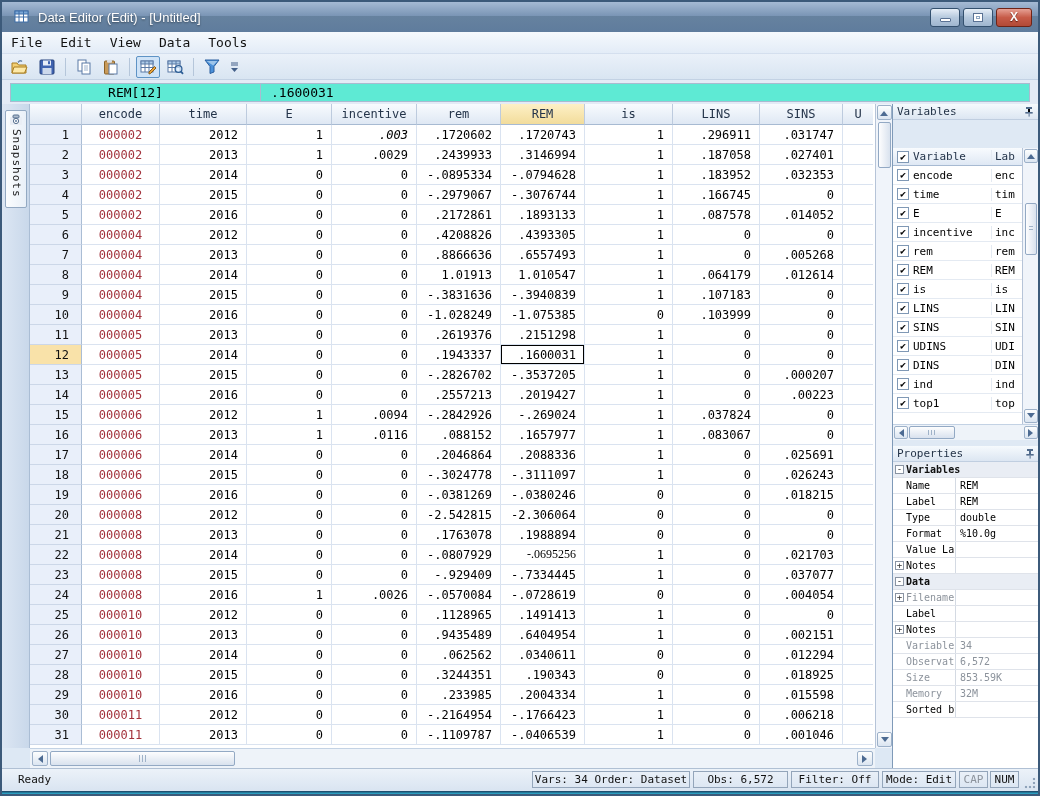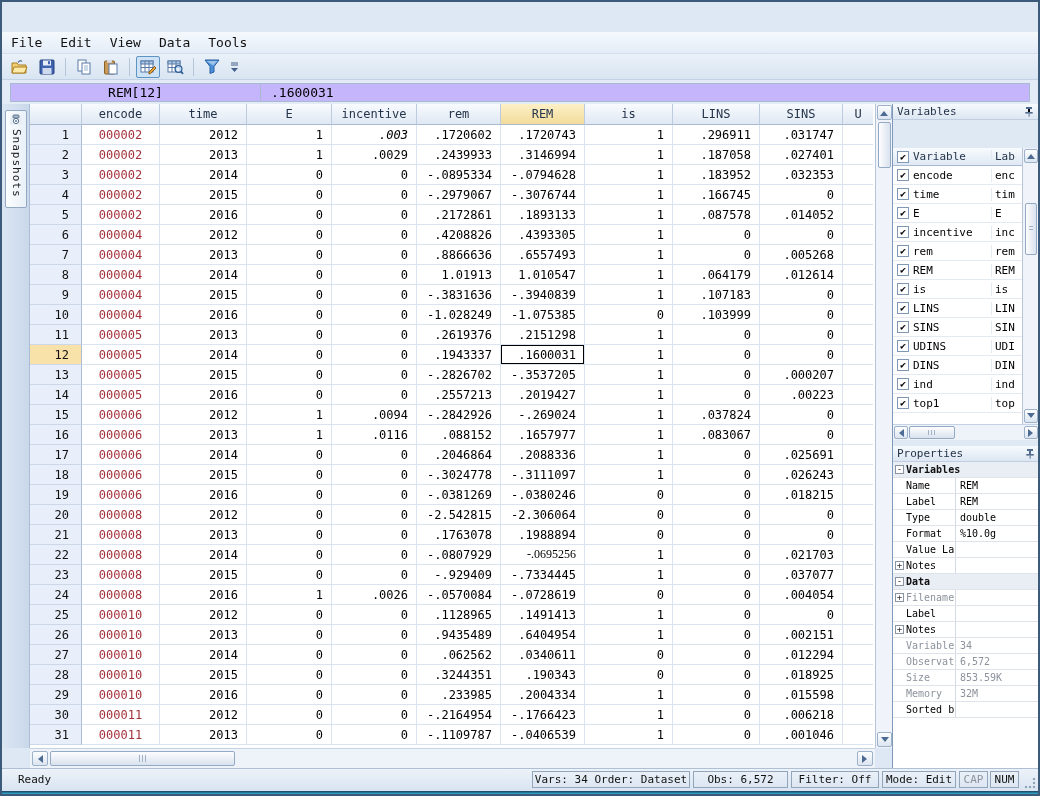--- a/index.html
+++ b/index.html
@@ -29,21 +29,21 @@
   .toolbar{position:absolute;left:0;top:52px;width:1036px;height:26px;
     background:linear-gradient(#eaf1f9,#d9e5f2);border-bottom:1px solid #c3d2e4;
     display:flex;align-items:center;padding-left:6px;gap:3px;}
   .tbtn{width:24px;height:22px;display:flex;align-items:center;justify-content:center;border:1px solid transparent;border-radius:2px;}
   .tbtn.pressed{border:1px solid #5e93c5;background:#cfe3f7;}
   .tsep{width:1px;height:18px;background:#b5c6da;margin:0 3px;}
   .tmore{width:14px;height:22px;display:flex;flex-direction:column;align-items:center;justify-content:center;color:#3a5color;}
   
   .formulabar{position:absolute;left:0;top:78px;width:1036px;height:24px;background:#e3ebf6;
     display:flex;align-items:center;padding:0 8px;}
-  .fb-box{height:19px;background:#c4b5fd;border:1px solid #a9bad0;font-size:13px;display:flex;align-items:center;}
+  .fb-box{height:19px;background:#5eead4;border:1px solid #a9bad0;font-size:13px;display:flex;align-items:center;}
   .fb-ref{width:250px;justify-content:center;border-right:none;}
   .fb-val{flex:1;padding-left:10px;}
   
   .main{position:absolute;left:0;top:102px;width:1036px;height:644px;}
   .leftstrip{position:absolute;left:0;top:0;width:28px;height:644px;
     background:linear-gradient(90deg,#dce6f3,#c9d8ea);border-right:1px solid #aabdd4;}
   .snap-tab{position:absolute;left:3px;top:6px;width:22px;height:98px;background:linear-gradient(90deg,#fbfdfe,#e9f0f8);
     border:1px solid #93a9c2;border-radius:2px;display:flex;flex-direction:column;align-items:center;padding-top:3px;}
   .snap-text{writing-mode:vertical-rl;font-size:11px;color:#222;margin-top:3px;letter-spacing:1px;}
   
@@ -125,20 +125,39 @@
      radial-gradient(circle at 10px 6px,#8fa3ba 1.2px,transparent 1.6px),
      radial-gradient(circle at 2px 10px,#8fa3ba 1.2px,transparent 1.6px),
      radial-gradient(circle at 10px 2px,#8fa3ba 1.2px,transparent 1.6px);}
   .bottom-accent{position:absolute;left:0;top:789px;width:1036px;height:3px;background:linear-gradient(#1c3c5c,#2fb2d4);}
 </style>
 </head>
 <body>
 
 <div class="window">
 
+  <div class="titlebar">
+    <svg class="title-icon" viewBox="0 0 16 16">
+      <rect x="1" y="2" width="13" height="11" fill="#fff" stroke="#3f6fa8"></rect>
+      <rect x="1" y="2" width="13" height="3" fill="#7aa7d6" stroke="#3f6fa8"></rect>
+      <path d="M5 2v11 M9.5 2v11 M1 8h13" stroke="#3f6fa8" fill="none"></path>
+    </svg>
+    <span class="title-text">Data Editor (Edit) - [Untitled]</span>
+    <div class="winbtns">
+      <div class="wbtn">
+          <div class="glyph-min"></div>
+        </div>
+      <div class="wbtn">
+          <div class="glyph-rest"></div>
+        </div>
+      <div class="wbtn close">
+          <span class="glyph-x">X</span>
+        </div>
+    </div>
+  </div>
 
   <div class="menubar">
     <span class="menu-item">File</span>
     <span class="menu-item">Edit</span>
     <span class="menu-item">View</span>
     <span class="menu-item">Data</span>
     <span class="menu-item">Tools</span>
   </div>
 
   <div class="toolbar">

